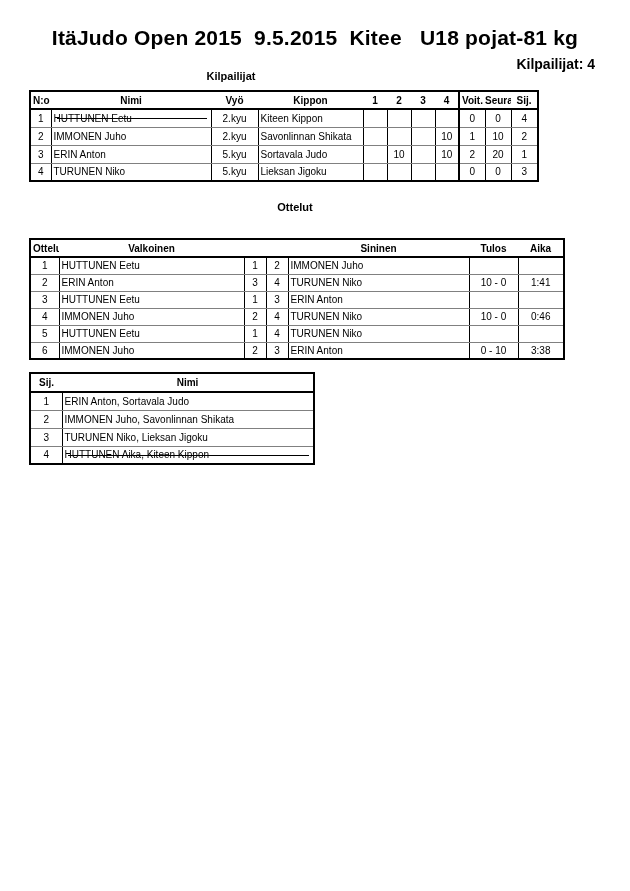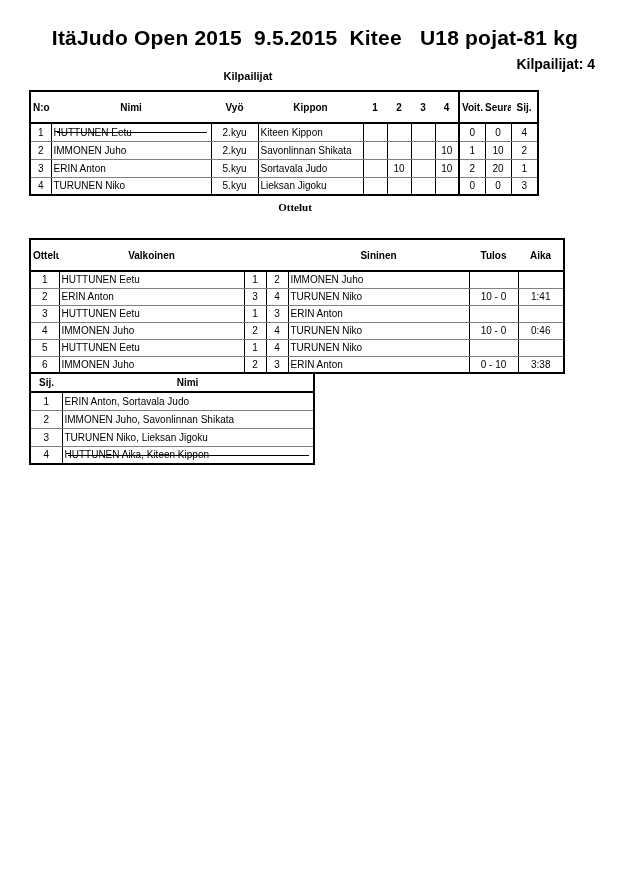--- a/index.html
+++ b/index.html
@@ -16,41 +16,41 @@
     white-space: pre; letter-spacing: 0.2px;
   }
   .participants-count {
     position: absolute; top: 56px; right: 35px;
     font-size: 14px; font-weight: bold;
   }
   .section-title {
     position: absolute; transform: translateX(-50%);
     font-size: 11px; font-weight: bold; white-space: nowrap;
   }
-  #title-competitors { left: 248px; top: 70px; }
-  #title-matches     { left: 295px; top: 201px; font-family: Liberation Serif, serif; }
+  #title-competitors { left: 231px; top: 70px; }
+  #title-matches     { left: 295px; top: 201px; }
   #title-results     { left: 170px; top: 353px; margin-top: 22px; }
 
   table {
     position: absolute;
     border-collapse: collapse;
     table-layout: fixed;
     border: 2px solid #000;
     background: #fff;
   }
   #competitors-table { left: 29px; top: 90px;  width: 508px; }
   #matches-table     { left: 29px; top: 218px; width: 534px; margin-top: 20px; }
   #results-table     { left: 29px; top: 372px; width: 284px; }
 
   th, td {
     font-size: 10px; overflow: hidden; white-space: nowrap;
     vertical-align: middle; text-align: center; padding: 0;
   }
   th { font-weight: bold; border: none; }
-  thead tr { height: 32px; }
+  thead tr { height: 18px; }
   #results-table thead tr { height: 19px; }
   tbody tr { height: 18px; }
   #matches-table tbody tr { height: 17px; }
   thead th { border-bottom: 2px solid #000; }
   tbody td {
     border-left: 1px solid #000; border-right: 1px solid #000;
     border-top: 1px solid #808080; border-bottom: 1px solid #808080;
   }
   .thick-l { border-left: 2px solid #000 !important; }
   .al { text-align: left; padding-left: 2px; }

